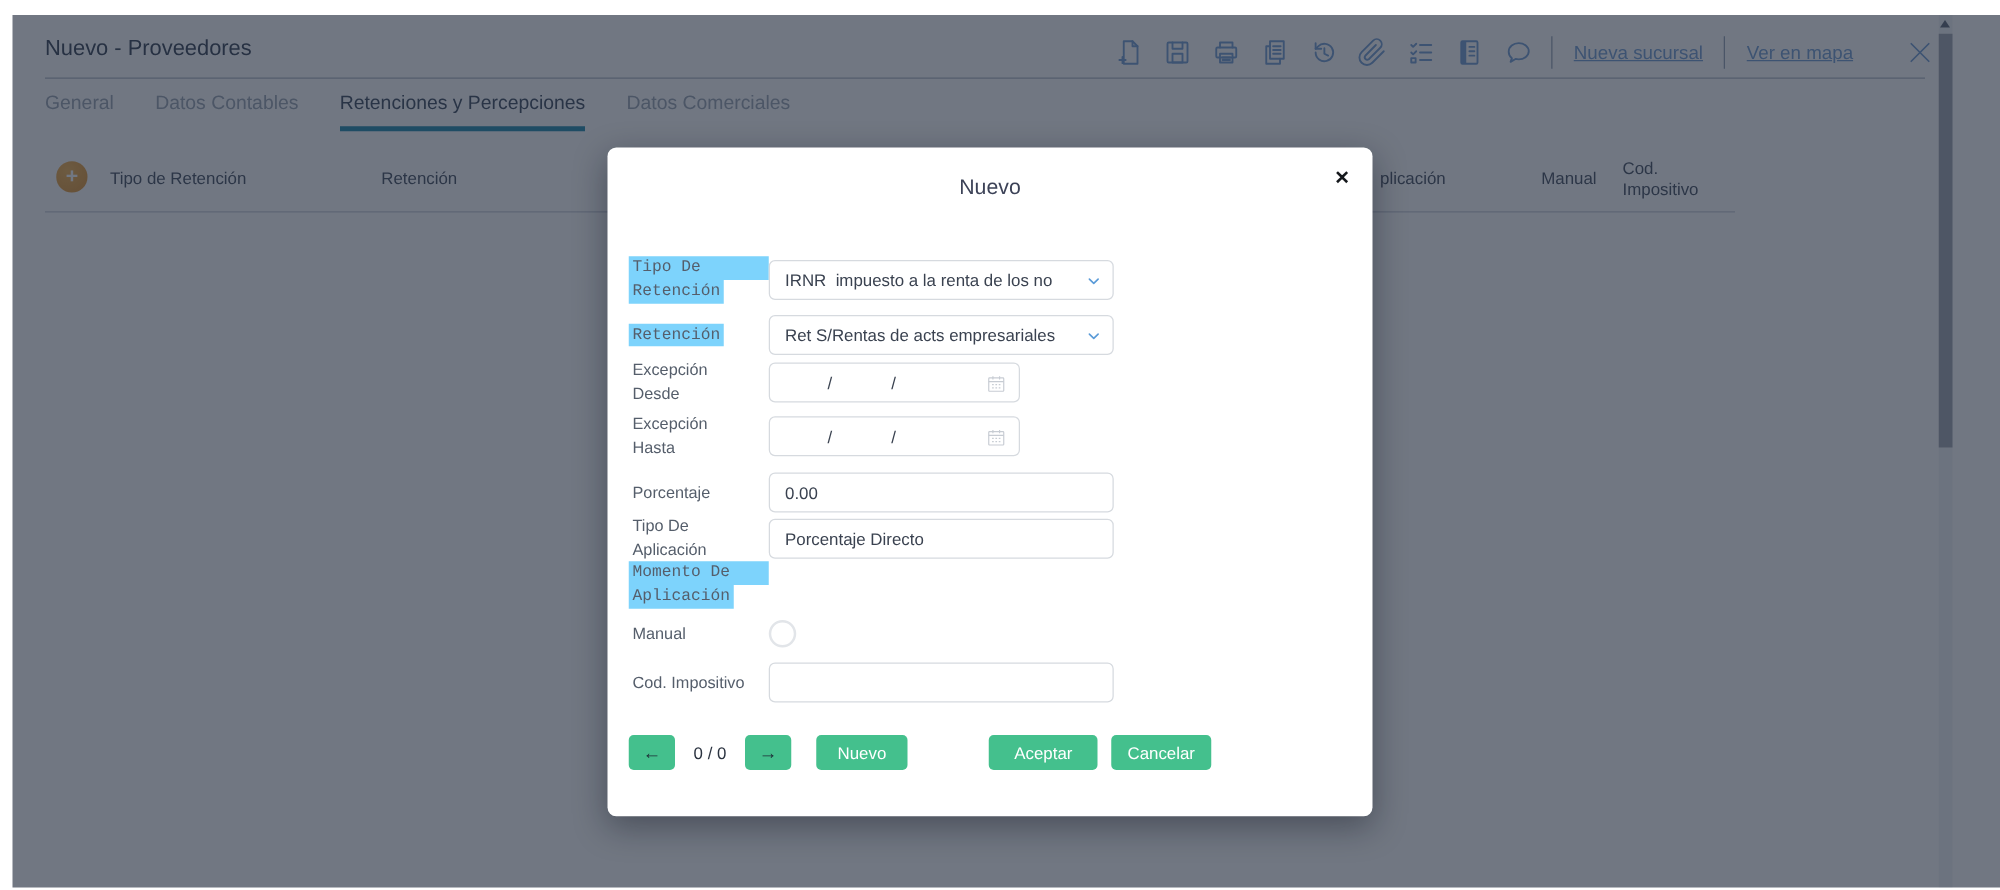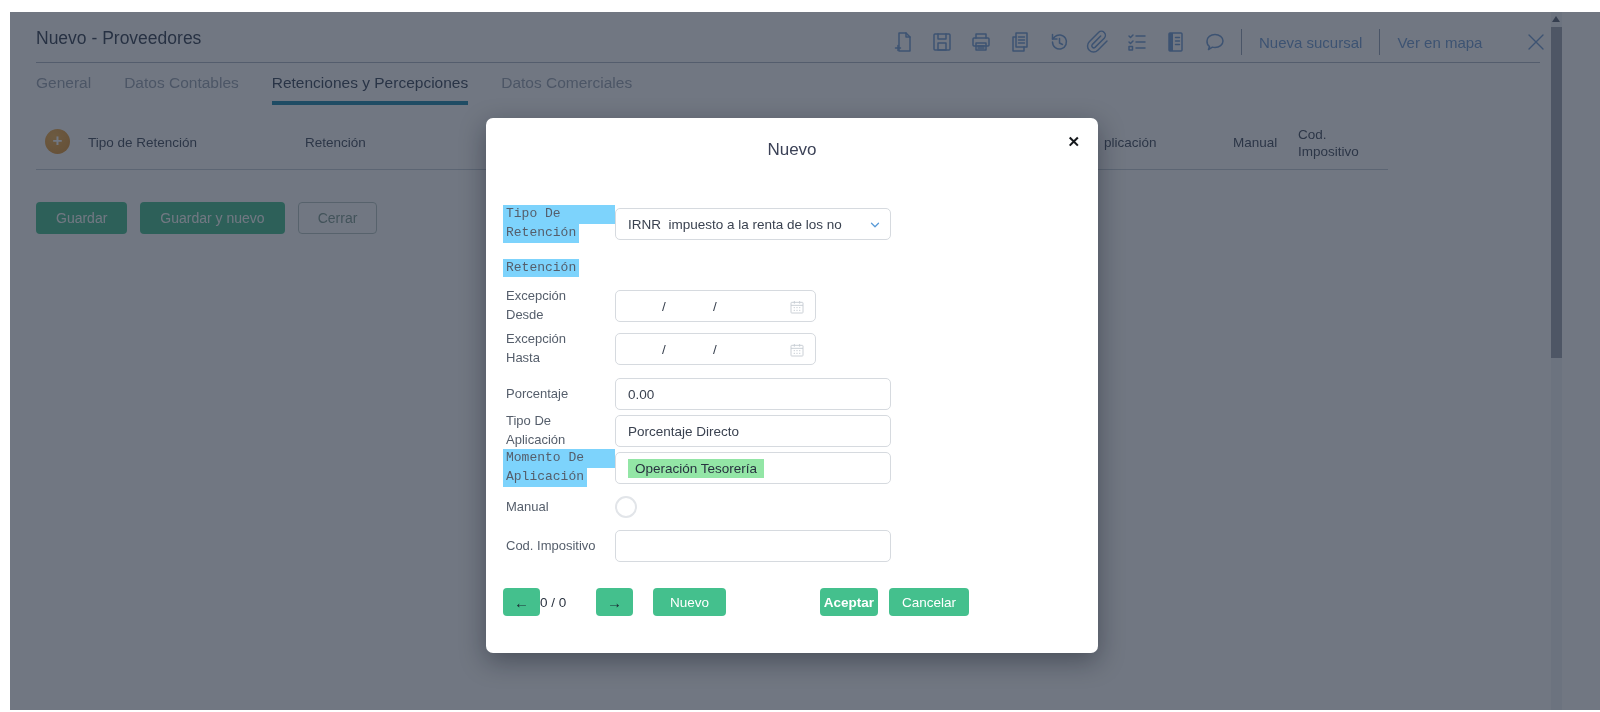--- a/index.html
+++ b/index.html
@@ -11,21 +11,21 @@
           background:#ffffff; }
 
   .app-title { position:absolute; left:26px; top:16px; font-size:17.5px; color:#323e50; }
 
   .toolbar { position:absolute; left:880px; top:10px; height:40px;
              display:flex; align-items:center; gap:13px; color:#6f9bd2; }
   .tb-icon { width:26px; height:26px; display:flex; align-items:center; justify-content:center; cursor:pointer; }
   .tb-icon svg { width:24px; height:24px; stroke:currentColor; fill:none;
                  stroke-width:1.5; stroke-linecap:round; stroke-linejoin:round; }
   .tb-sep { width:1px; height:26px; background:#93a0b4; }
-  .tb-link { font-size:15px; color:#6f9bd2; cursor:pointer; white-space:nowrap; padding:0 4px; }
+  .tb-link { font-size:15px; color:#6f9bd2; cursor:pointer; white-space:nowrap; padding:0 4px;text-decoration:underline; }
   .tb-close { margin-left:24px; }
   .tb-close svg { stroke-width:1.4; }
 
   .title-divider { position:absolute; left:26px; top:50px; width:1504px; height:1px; background:#aeb7c4; }
 
   .tabs { position:absolute; left:26px; top:62px; display:flex; gap:33px; }
   .tab { font-size:15.5px; color:#99a3b1; padding-bottom:9px; border-bottom:4px solid transparent; cursor:pointer; }
   .tab.active { color:#39465a; border-bottom-color:#1e87ab; }
 
   .add-btn { position:absolute; left:35px; top:117px; width:25px; height:25px; border-radius:50%;
@@ -90,23 +90,23 @@
   .hl-green { background:#93e6a6; padding:2px 7px; color:#27313f; }
 
   .m-radio { width:22px; height:22px; border-radius:50%; border:2px solid #e2e5e9;
              background:#fff; cursor:pointer; }
 
   .m-footer { position:absolute; top:470px; left:17px; width:466px; height:28px;
               display:flex; align-items:center; }
   .f-btn { height:28px; background:#44c08d; border-radius:4px; color:#fff; font-size:13.5px;
            display:flex; align-items:center; justify-content:center; cursor:pointer; }
   .f-arrow { width:37px; color:#1c2733; font-size:15px; }
-  .f-counter { width:56px; text-align:left; font-size:13.5px; color:#2b3340; }
+  .f-counter { width:56px; text-align:center; font-size:13.5px; color:#2b3340; }
   .f-new { margin-left:20px; padding:0 17px; }
-  .f-accept { margin-left:auto; padding:0 4px;font-weight:bold; }
+  .f-accept { margin-left:auto; padding:0 20px; }
   .f-cancel { margin-left:11px; padding:0 13px; }
 </style>
 </head>
 <body>
 
 <div class="page">
 
   <div class="app-title">Nuevo - Proveedores</div>
 
   <div class="toolbar">
@@ -192,25 +192,20 @@
   </div>
 
   <div class="add-btn">+</div>
   <div class="col-h col-tipo">Tipo de Retención</div>
   <div class="col-h col-ret">Retención</div>
   <div class="col-h col-apl">plicación</div>
   <div class="col-h col-man">Manual</div>
   <div class="col-h col-cod">Cod. Impositivo</div>
   <div class="table-divider"></div>
 
-  <div class="actions">
-    <div class="btn btn-green">Guardar</div>
-    <div class="btn btn-green">Guardar y nuevo</div>
-    <div class="btn btn-ghost">Cerrar</div>
-  </div>
 
   <div class="scrollbar">
     <div class="sb-arrow"></div>
     <div class="sb-thumb"></div>
   </div>
 </div>
 
 <div class="overlay"></div>
 
 <div class="modal">
@@ -228,20 +223,28 @@
         <svg viewBox="0 0 24 24">
             <polyline points="6 9 12 15 18 9"></polyline>
           </svg>
       </span>
     </div>
   </div>
 
   <div class="m-row" style="top:134px">
     <div class="m-label">
       <span class="lab-line hl">Retención</span>
+    </div>
+    <div class="m-input m-select">
+      <span class="sel-text">Ret S/Rentas de acts empresariales</span>
+      <span class="sel-chev">
+        <svg viewBox="0 0 24 24">
+            <polyline points="6 9 12 15 18 9"></polyline>
+          </svg>
+      </span>
     </div>
   </div>
 
   <div class="m-row" style="top:172px">
     <div class="m-label">
       <span class="lab-line lab-block">Excepción</span>
       <span class="lab-line">Desde</span>
     </div>
     <div class="m-input m-date">
       <span class="date-slash slash-1">/</span>
@@ -291,23 +294,20 @@
     <div class="m-input">
       <span>Porcentaje Directo</span>
     </div>
   </div>
 
   <div class="m-row" style="top:334px">
     <div class="m-label">
       <span class="lab-line hl lab-block">Momento De</span>
       <span class="lab-line hl">Aplicación</span>
     </div>
-    <div class="m-input">
-      <span class="hl-green">Operación Tesorería</span>
-    </div>
   </div>
 
   <div class="m-row" style="top:376px;height:26px">
     <div class="m-label">
       <span class="lab-line">Manual</span>
     </div>
     <div class="m-radio"></div>
   </div>
 
   <div class="m-row" style="top:412px">

